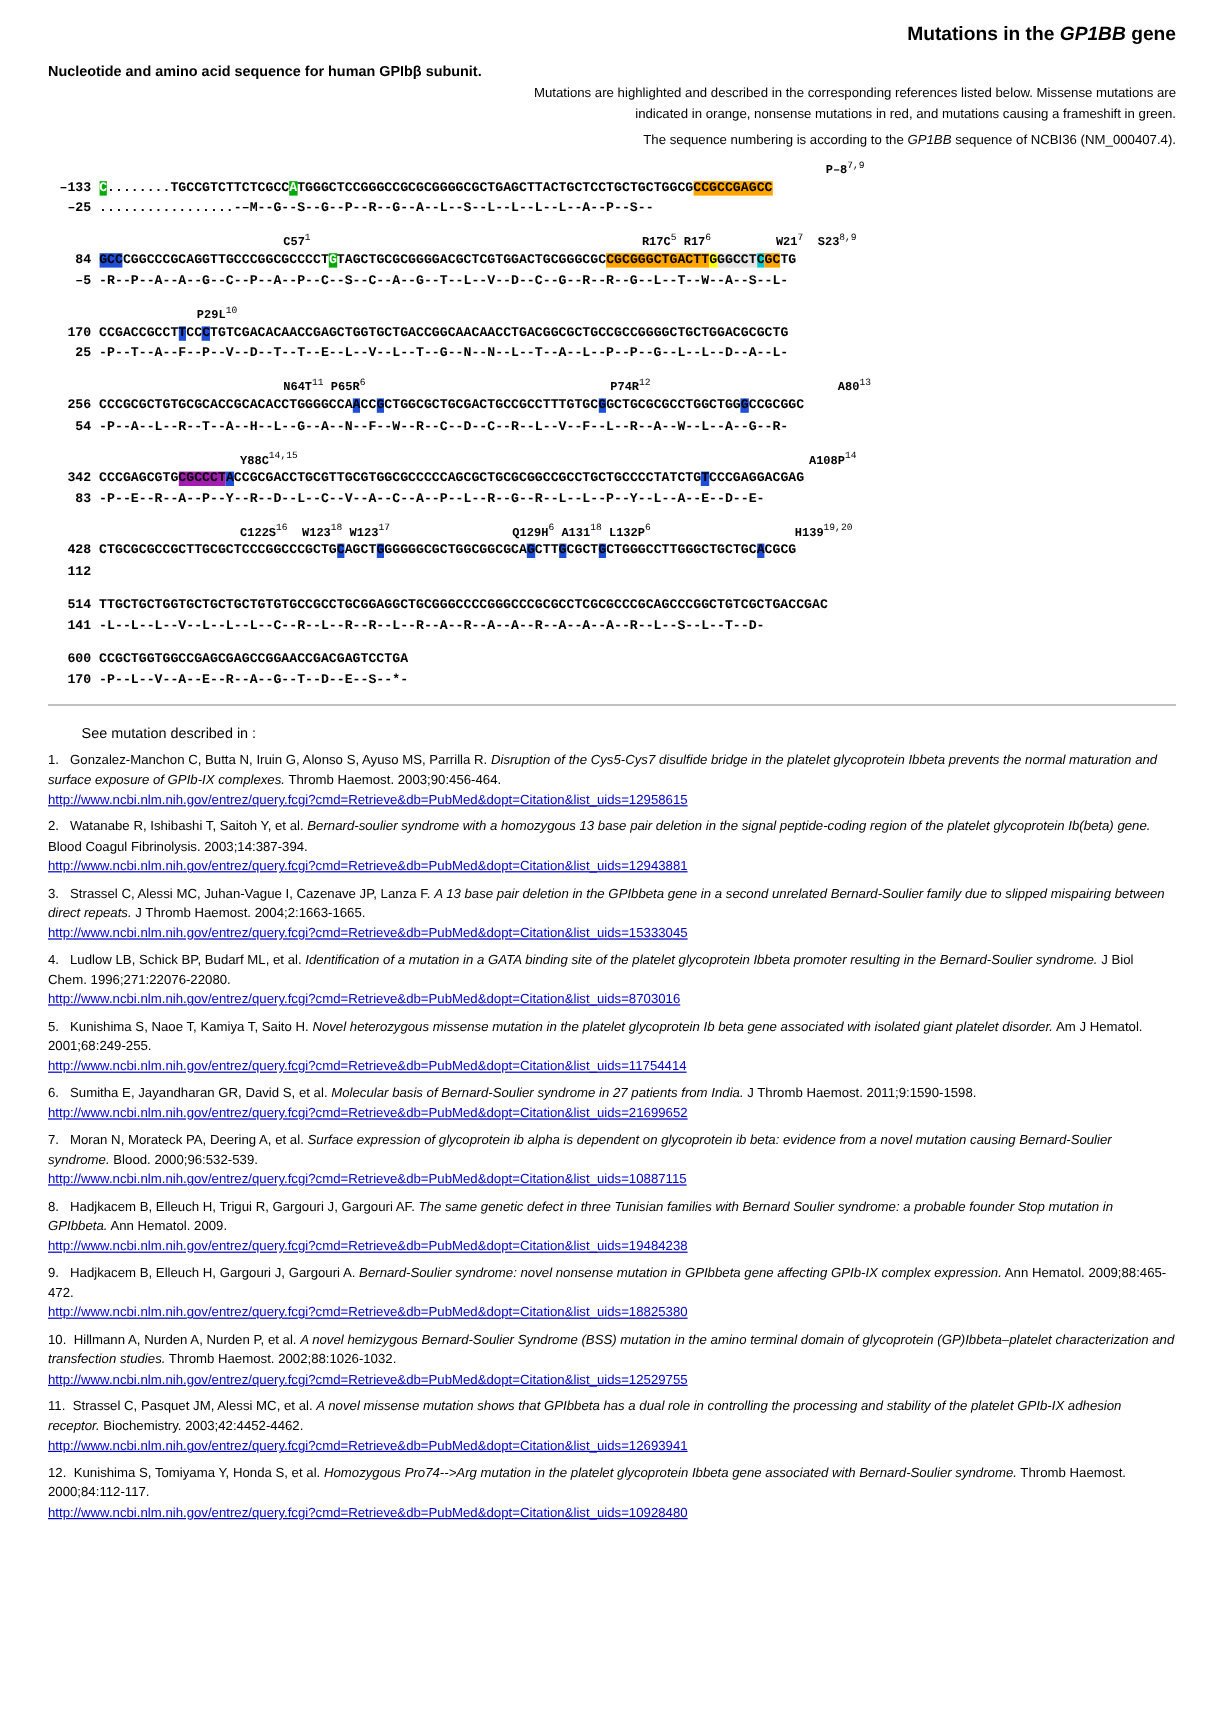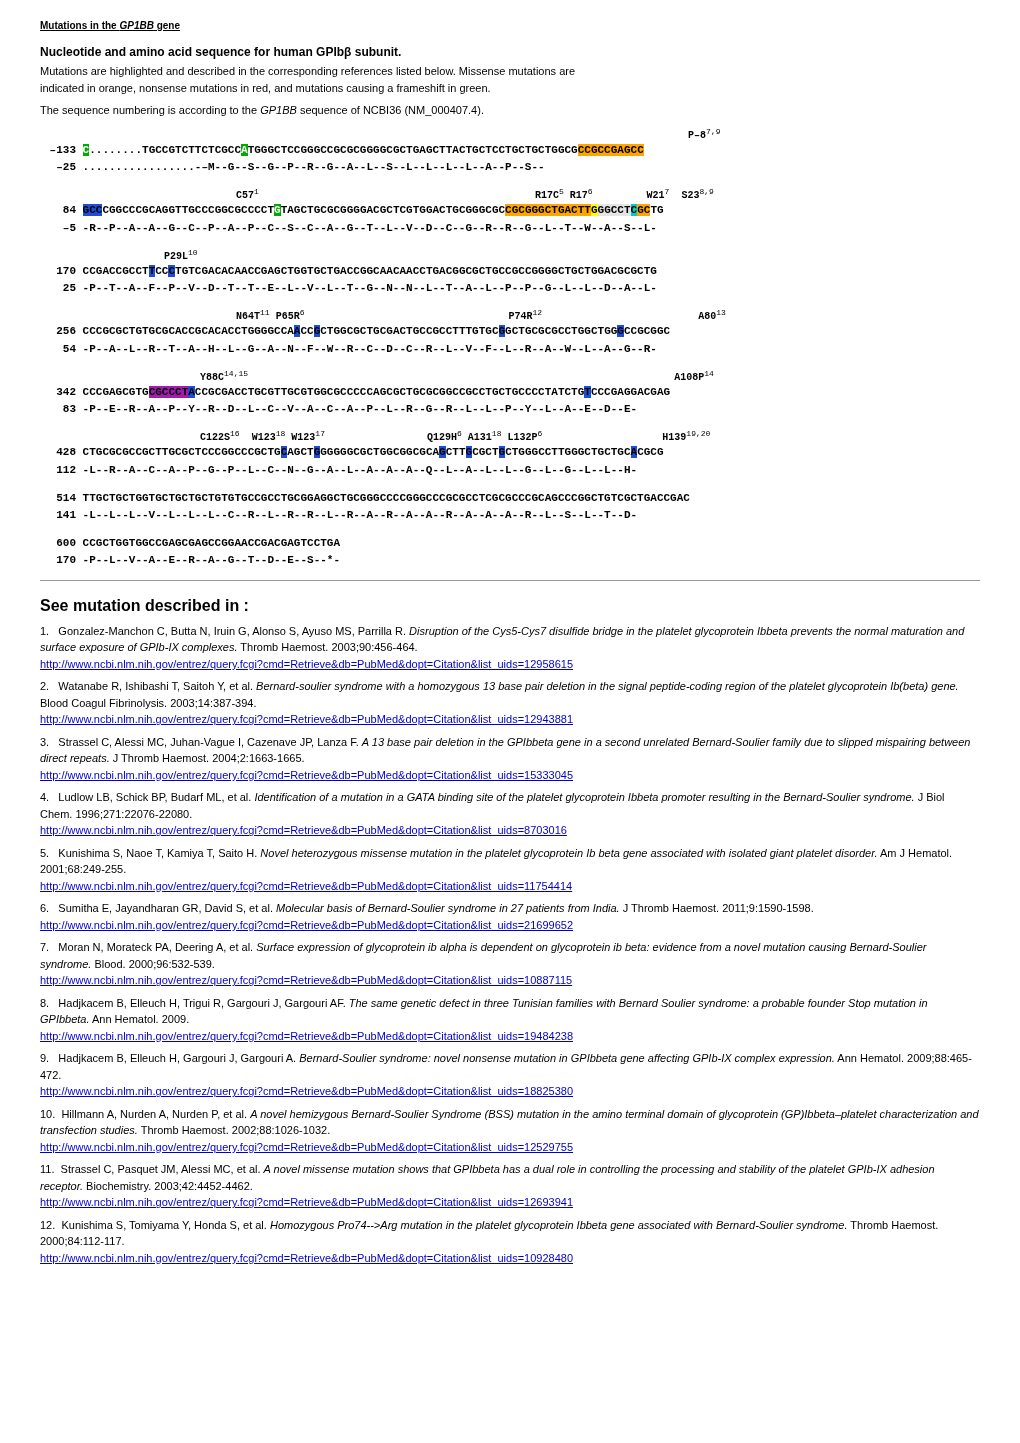--- a/index.html
+++ b/index.html
@@ -5,51 +5,52 @@
     * { margin: 0; padding: 0; box-sizing: border-box; }
     body {
       font-family: Arial, sans-serif;
       font-size: 12px;
       color: #000;
       background: #fff;
       width: 1020px;
       padding: 20px 40px;
     }
     h1.page-title {
-      font-size: 10px;
+      font-size: 16px;
       font-weight: bold;
-      text-align: left;
+      text-align: right;
       margin-bottom: 14px;
-      text-decoration: underline;
     }
     h2.section-title {
       font-size: 12px;
       font-weight: bold;
       margin-bottom: 4px;
     }
     p.intro-text {
       font-size: 11px;
       margin-bottom: 6px;
       line-height: 1.5;
+      text-align: right;
     }
     .seq-container {
       margin-bottom: 10px;
       margin-top: 8px;
     }
     
     .hl-orange { background-color: #1d4ed8; color: #000; }
     .hl-green  { background-color: #00AA00; color: #fff; }
     .hl-yellow { background-color: #FFFF00; color: #000; }
     .hl-cyan   { background-color: #00CCCC; color: #000; }
 
     .references-title {
-      font-size: 16px;
-      font-weight: bold;
+      font-size: 12px;
+      font-weight: normal;
       margin-top: 16px;
       margin-bottom: 8px;
+      margin-left: 28px;
     }
     .reference-item {
       font-size: 11px;
       margin-bottom: 6px;
       line-height: 1.5;
     }
     .reference-link {
       color: #0000CC;
       text-decoration: underline;
       font-size: 11px;
@@ -166,21 +167,20 @@
 </div>
 
 <div class="seq-container">
   <div class="annotation-row">                    <span style="font-weight:bold;">C122S</span><sup style="font-size:8px;">16</sup>  <span style="font-weight:bold;">W123</span><sup style="font-size:8px;">18</sup> <span style="font-weight:bold;">W123</span><sup style="font-size:8px;">17</sup>                 <span style="font-weight:bold;">Q129H</span><sup style="font-size:8px;">6</sup> <span style="font-weight:bold;">A131</span><sup style="font-size:8px;">18</sup> <span style="font-weight:bold;">L132P</span><sup style="font-size:8px;">6</sup>                    <span style="font-weight:bold;">H139</span><sup style="font-size:8px;">19,20</sup></div>
   <div class="seq-line">
     <span class="seq-number">428</span>
     <span class="seq-content"> CTGCGCGCCGCTTGCGCTCCCGGCCCGCTG<span class="hl-orange">C</span>AGCT<span class="hl-orange">G</span>GGGGGCGCTGGCGGCGCA<span class="hl-orange">G</span>CTT<span class="hl-orange">G</span>CGCT<span class="hl-orange">G</span>CTGGGCCTTGGGCTGCTGC<span class="hl-orange">A</span>CGCG</span>
   </div>
   <div class="seq-line">
     <span class="seq-number">112</span>
-    <span class="seq-content"> -L--R--A--C--A--P--G--P--L--C--N--G--A--L--A--A--A--Q--L--A--L--L--G--L--G--L--L--H-</span>
   </div>
 </div>
 
 <div class="seq-container">
   <div class="seq-line">
     <span class="seq-number">514</span>
     <span class="seq-content"> TTGCTGCTGGTGCTGCTGCTGTGTGCCGCCTGCGGAGGCTGCGGGCCCCGGGCCCGCGCCTCGCGCCCGCAGCCCGGCTGTCGCTGACCGAC</span>
   </div>
   <div class="seq-line">
     <span class="seq-number">141</span>

